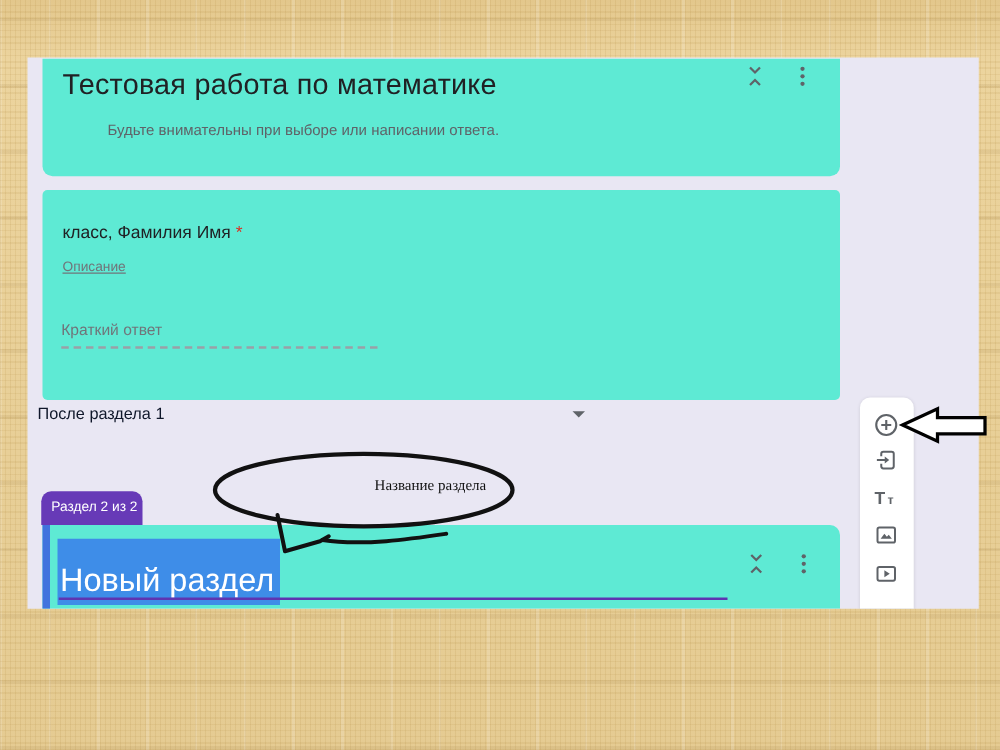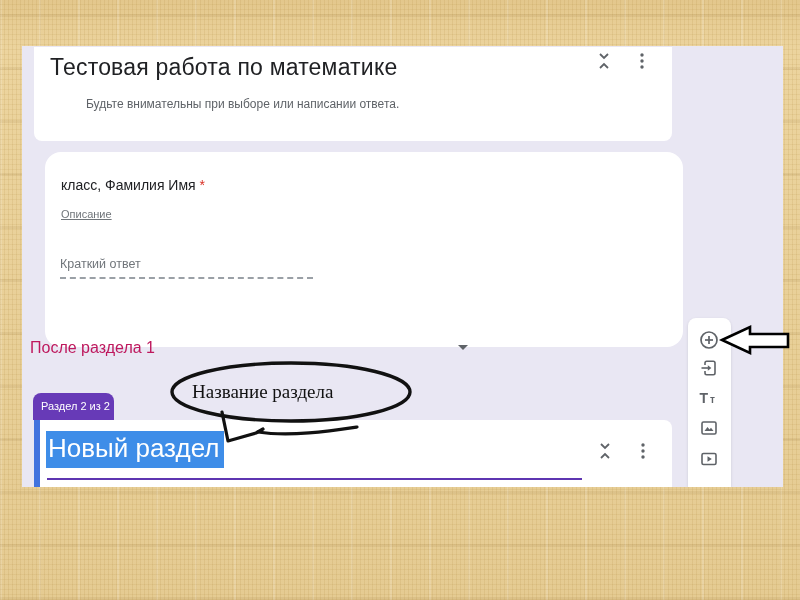--- a/index.html
+++ b/index.html
@@ -16,69 +16,69 @@
       repeating-linear-gradient(0deg,  rgba(120,85,30,0.09) 0 3px, transparent 3px 53px),
       linear-gradient(180deg, #e3c78c 0%, #ecd49e 8%, #e8cf97 60%, #e5cb92 100%);
   }
 
   
   .viewport {
     position:absolute; left:22px; top:46px; width:761px; height:441px;
     background:#e9e7f3; overflow:hidden;
   }
 
-  .card { position:absolute; background:#ffffff; }
+  .card { position:absolute; background:#5eead4; }
   .card-title    { left:12px; top:1px;   width:638px; height:94px;  border-radius:0 0 8px 8px; }
-  .card-question { left:12px; top:106px; width:638px; height:195px; border-radius:16px;margin-left:11px; }
+  .card-question { left:12px; top:106px; width:638px; height:168px; border-radius:4px; }
   .card-section  { left:12px; top:374px; width:638px; height:67px;  border-radius:0 8px 0 0; }
 
   .form-title { position:absolute; left:16px; top:7px; font-size:23px; color:#202124; letter-spacing:0.2px; }
   .form-desc  { position:absolute; left:16px; top:50px; font-size:12px; color:#5f6368;margin-left:36px; }
 
   .icon-btn { position:absolute; width:20px; height:20px; cursor:pointer; }
   .icon-btn svg { display:block; }
 
   .q-label { position:absolute; left:16px; top:25px; font-size:14px; color:#202124; }
   .q-required { color:#d93025; font-size:14px; }
   .q-desc { position:absolute; left:16px; top:56px; font-size:11px; color:#70757a;text-decoration:underline; }
   .q-short { position:absolute; left:15px; top:105px; font-size:12.5px; color:#70757a;text-align:right; }
   .q-dashes { position:absolute; left:15px; top:125px; width:253px; border-bottom:2px dashed #9aa0a6; }
 
-  .routing { position:absolute; left:8px; top:291px; width:460px; height:24px; font-size:16px; color:#be185d; }
+  .routing { position:absolute; left:8px; top:275px; width:460px; height:24px; font-size:13px; color:#0f172a; }
   .routing-label { position:absolute; left:0; top:2px; }
   .routing-select { position:absolute; left:85px; top:2px; cursor:pointer; }
   .routing-caret { position:absolute; left:428px; top:8px; width:0; height:0;
       border-left:5px solid transparent; border-right:5px solid transparent; border-top:5px solid #5f6368; }
 
   .section-badge {
     position:absolute; left:11px; top:347px; width:81px; height:27px;
     background:#673ab7; border-radius:8px 8px 0 0;
     color:#ffffff; font-size:11px; line-height:27px; padding-left:8px;
   }
   .section-bar { position:absolute; left:0; top:0; width:6px; height:100%; background:#4173de; }
   .section-title-sel {
     position:absolute; left:12px; top:11px;
-    font-size:26px; color:#ffffff; background:#3e8de8; padding:2px 5px 4px 2px;
+    font-size:26px; color:#ffffff; background:#3e8de8; padding:18px 5px 4px 2px;
   }
   .section-underline { position:absolute; left:13px; top:58px; width:535px; height:2px; background:#5e35b1; }
 
   
   .toolbar {
     position:absolute; left:666px; top:272px; width:43px; height:169px;
     background:#ffffff; border-radius:8px 8px 0 0;
     box-shadow:0 1px 3px rgba(0,0,0,0.12);
   }
   .tool { position:absolute; left:9px; width:24px; height:24px; cursor:pointer; }
   .tool svg { display:block; }
 
   
   .overlay { position:absolute; left:0; top:0; width:800px; height:600px; pointer-events:none; }
   .callout-text {
-    position:absolute; left:192px; top:381px; width:212px; text-align:left;
-    font-family:"Liberation Serif", serif; font-size:19px; color:#111111; pointer-events:none;
+    position:absolute; left:177px; top:381px; width:212px; text-align:right;
+    font-family:"Liberation Serif", serif; font-size:12px; color:#111111; pointer-events:none;
   }
 </style>
 </head>
 <body>
 
 <div class="stage">
 
   <div class="viewport">
 
     <div class="card card-title">

